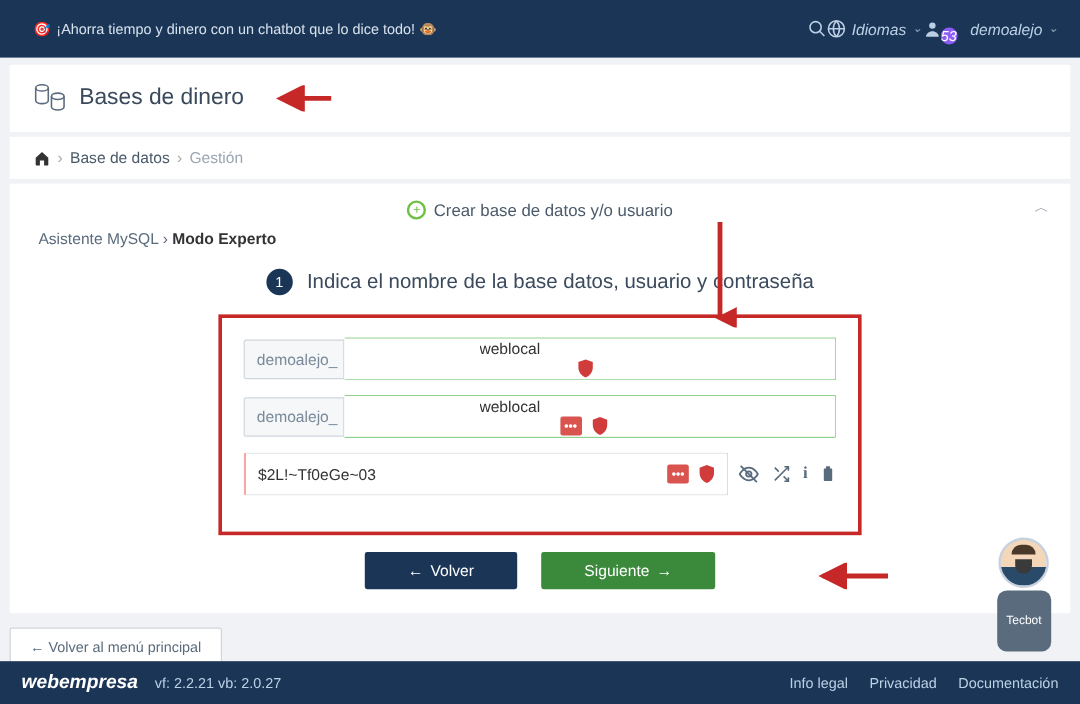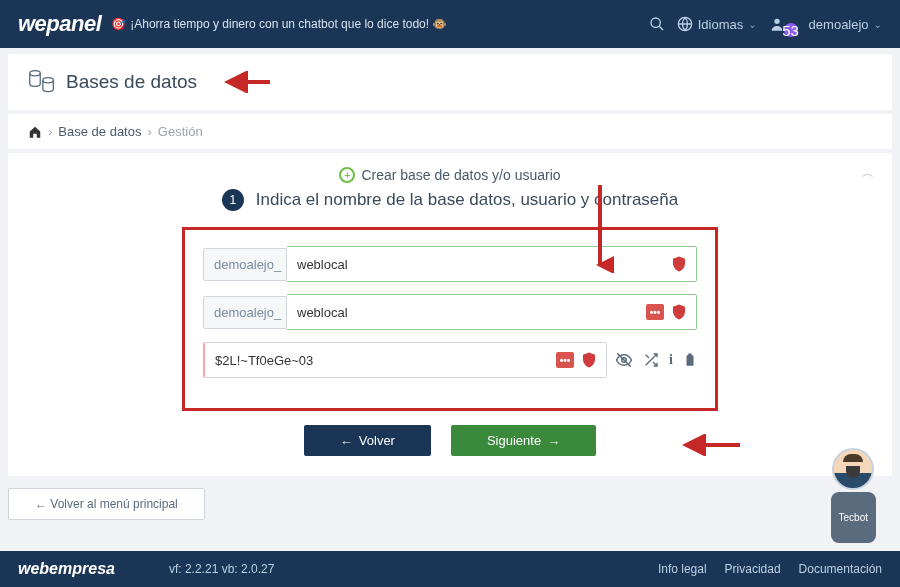--- a/index.html
+++ b/index.html
@@ -1,23 +1,23 @@
 <!DOCTYPE html>
 <html><head>
 <meta charset="utf-8">
 <style>
 * { box-sizing: border-box; margin: 0; padding: 0; }
 body { font-family: -apple-system, BlinkMacSystemFont, "Segoe UI", Arial, sans-serif; background: #f0f2f5; color: #333; width: 900px; height: 587px; overflow: hidden; position: relative; }
 .topbar { background: #1a3556; height: 48px; display: flex; align-items: center; padding: 0 18px; color: #fff; }
 .logo { font-weight: 700; font-style: italic; font-size: 22px; letter-spacing: -0.5px; }
 .promo { margin-left: 10px; font-size: 12px; color: #d8e2ee; display: flex; align-items: center; gap: 4px; }
-.topbar-right { margin-left: auto; display: flex; align-items: flex-end; gap: 12px; font-size: 13px; color: #bcd0e5; }
+.topbar-right { margin-left: auto; display: flex; align-items: flex-end; gap: 0; font-size: 13px; color: #bcd0e5; font-style: italic; }
 .t-icon { display: inline-flex; align-items: center; justify-content: center; }
 .idiomas, .user { display: flex; align-items: center; gap: 5px; cursor: pointer; }
-.badge-count { background: #8b5cf6; color: #fff; font-size: 15px; border-radius: 50%; width: 14px; height: 14px; display: flex; align-items: center; justify-content: center; position: relative; top: 6px; left: -6px; }
+.badge-count { background: #8b5cf6; color: #fff; font-size: 12px; border-radius: 50%; width: 14px; height: 14px; display: flex; align-items: center; justify-content: center; position: relative; top: 6px; left: -6px; }
 .chev { font-size: 10px; opacity: .7; }
 .page-header { background: #fff; margin: 6px 8px 4px; padding: 14px 20px; display: flex; align-items: center; border-radius: 2px; }
 .page-header .db-icon { width: 28px; height: 28px; margin-right: 10px; }
 .page-title { font-size: 19px; font-weight: 400; color: #3a4a5c; }
 .arrow-red { margin-left: 25px; }
 .header-links { margin-left: auto; display: flex; gap: 18px; font-size: 12px; color: #5a6b7d; }
 .header-link { display: flex; align-items: center; gap: 4px; cursor: pointer; }
 .breadcrumb { background: #fff; margin: 0 8px 4px; padding: 10px 20px; font-size: 13px; color: #6a7a8a; display: flex; align-items: center; gap: 6px; }
 .breadcrumb .home-icon svg { width: 14px; height: 14px; fill: #333; }
 .breadcrumb .sep { color: #aaa; }
@@ -31,51 +31,50 @@
 .annot-arrow-down { position: absolute; left: 578px; top: 30px; }
 .subhead { font-size: 13px; color: #5a6b7d; margin: 8px 0 18px 6px; }
 .subhead b { color: #333; }
 .step-row { display: flex; align-items: center; justify-content: center; gap: 12px; margin-bottom: 16px; }
 .step-num { width: 22px; height: 22px; border-radius: 50%; background: #1a3556; color: #fff; font-size: 12px; display: flex; align-items: center; justify-content: center; }
 .step-text { font-size: 17px; color: #3a4a5c; }
 .form-box { border: 3px solid #c62828; margin: 0 auto; width: 536px; padding: 16px 18px 18px; }
 .field-row { display: flex; align-items: center; margin-bottom: 12px; gap: 0; }
 .prefix { border: 1px solid #d0d6dc; background: #f5f7f9; color: #7a8a9a; font-size: 13px; padding: 8px 10px; border-radius: 2px 0 0 2px; width: 84px; overflow: hidden; white-space: nowrap; }
 .input-wrap { flex: 1; display: flex; align-items: center; border: 1px solid #d0d6dc; border-left: none; border-radius: 0 2px 2px 0; padding: 0 8px 0 0; height: 36px; background: #fff; }
-.input-green { border-color: #8fcf8f; }
+.input-green { border-color: #8fcf8f; flex-direction: column; }
 .input-wrap input { flex: 1; border: none; outline: none; font-size: 13px; padding: 0 10px; color: #333; background: transparent; font-family: inherit; }
 .input-icons { display: flex; align-items: center; gap: 6px; }
 .shield-red { width: 18px; height: 18px; fill: #d03b3b; }
 .dots-red { background: #d9534f; color: #fff; font-size: 10px; width: 18px; height: 16px; border-radius: 2px; display: flex; align-items: center; justify-content: center; font-weight: 700; }
 .field-row.pw .input-wrap { border-left: 2px solid #fca5a5; border-radius: 2px; }
 .pw-icons { display: flex; align-items: center; gap: 10px; margin-left: 8px; color: #5a6b7d; font-size: 14px; }
 .pw-icons span { cursor: pointer; }
 .btn-row { display: flex; justify-content: center; gap: 20px; margin-top: 14px; align-items: center; }
 .btn { padding: 8px 36px; font-size: 13px; color: #fff; border: none; cursor: pointer; display: flex; align-items: center; gap: 6px; border-radius: 2px; }
 .btn-back { background: #1a3556; }
 .btn-next { background: #3b8a3b; }
 .arrow-next { position: absolute; right: 150px; bottom: 20px; }
 .back-main { margin: 12px 8px 0; }
-.back-main button { background: #fff; border: 1px solid #d0d6dc; color: #5a6b7d; font-size: 12px; padding: 8px 26px; cursor: pointer; border-radius: 2px; }
-.footer { position: absolute; bottom: 0; left: 0; right: 0; background: #1a3556; height: 36px; display: flex; align-items: center; padding: 0 18px; color: #bcd0e5; font-size: 12px; gap: 40px; }
+.back-main button { background: #fff; border: 1px solid #d0d6dc; color: #5a6b7d; font-size: 12px; padding: 8px 16px; cursor: pointer; border-radius: 2px; }
+.footer { position: absolute; bottom: 0; left: 0; right: 0; background: #1a3556; height: 36px; display: flex; align-items: center; padding: 0 18px; color: #bcd0e5; font-size: 12px; }
 .footer-logo { font-weight: 700; font-style: italic; font-size: 16px; color: #fff; margin-right: 14px; }
 .footer-links { margin-left: auto; display: flex; gap: 18px; }
 .footer-links span { cursor: pointer; }
 .chatbot { position: absolute; right: 24px; bottom: 44px; display: flex; flex-direction: column; align-items: center; }
 .chatbot-head { width: 42px; height: 42px; border-radius: 50%; background: linear-gradient(#f4d7b8 60%, #2a4a6a 60%); border: 2px solid #c8d2de; position: relative; overflow: hidden; }
 .chatbot-head::before { content: ""; position: absolute; top: 4px; left: 50%; transform: translateX(-50%); width: 20px; height: 8px; background: #4a3829; border-radius: 8px 8px 0 0; }
 .chatbot-head::after { content: ""; position: absolute; bottom: 10px; left: 50%; transform: translateX(-50%); width: 14px; height: 12px; background: #3a3a3a; border-radius: 0 0 8px 8px; }
 .chatbot-label { background: #5a6b7d; color: #fff; font-size: 10px; padding: 20px 8px; border-radius: 8px; margin-top: 2px; }
 svg { display: block; }
 </style>
 </head>
 <body>
 
 <div class="topbar">
-  <span class="logo">wepanel</span>
   <span class="promo">🎯 <span>¡Ahorra tiempo y dinero con un chatbot que lo dice todo! 🐵</span></span>
   <div class="topbar-right">
     <span class="t-icon">
         <svg width="16" height="16" viewBox="0 0 24 24" fill="none" stroke="#bcd0e5" stroke-width="2">
           <circle cx="10" cy="10" r="7"></circle>
           <line x1="21" y1="21" x2="15" y2="15"></line>
         </svg>
       </span>
     <span class="idiomas">
       <svg width="16" height="16" viewBox="0 0 24 24" fill="none" stroke="#bcd0e5" stroke-width="2">
@@ -99,21 +98,21 @@
 
 <div class="page-header">
   <span class="db-icon">
       <svg viewBox="0 0 32 32" width="28" height="28">
         <ellipse cx="8" cy="6" rx="6" ry="3" fill="none" stroke="#5a6b7d" stroke-width="1.5"></ellipse>
         <path d="M2 6v12c0 1.7 2.7 3 6 3s6-1.3 6-3V6" fill="none" stroke="#5a6b7d" stroke-width="1.5"></path>
         <ellipse cx="23" cy="14" rx="6" ry="3" fill="none" stroke="#5a6b7d" stroke-width="1.5"></ellipse>
         <path d="M17 14v10c0 1.7 2.7 3 6 3s6-1.3 6-3V14" fill="none" stroke="#5a6b7d" stroke-width="1.5"></path>
       </svg>
     </span>
-  <span class="page-title">Bases de datos</span>
+  <span class="page-title">Bases de dinero</span>
   <span class="arrow-red">
       <svg width="50" height="22">
         <defs>
           <marker id="ah1" markerWidth="6" markerHeight="6" refX="5" refY="3" orient="auto">
             <path d="M0,0 L6,3 L0,6 Z" fill="#c62828"></path>
           </marker>
         </defs>
         <line x1="48" y1="11" x2="6" y2="11" stroke="#c62828" stroke-width="4" marker-end="url(#ah1)"></line>
       </svg>
     </span>
@@ -141,20 +140,21 @@
       <svg width="28" height="90">
         <defs>
           <marker id="ah2" markerWidth="6" markerHeight="6" refX="3" refY="5" orient="auto">
             <path d="M0,0 L6,0 L3,6 Z" fill="#c62828"></path>
           </marker>
         </defs>
         <line x1="14" y1="2" x2="14" y2="82" stroke="#c62828" stroke-width="4" marker-end="url(#ah2)"></line>
       </svg>
     </div>
 
+  <div class="subhead"><span>Asistente MySQL </span>› <b>Modo Experto</b></div>
 
   <div class="step-row">
     <span class="step-num">1</span>
     <span class="step-text">Indica el nombre de la base datos, usuario y contraseña</span>
   </div>
 
   <div class="form-box">
     <div class="field-row">
       <span class="prefix">demoalejo_</span>
       <div class="input-wrap input-green">

